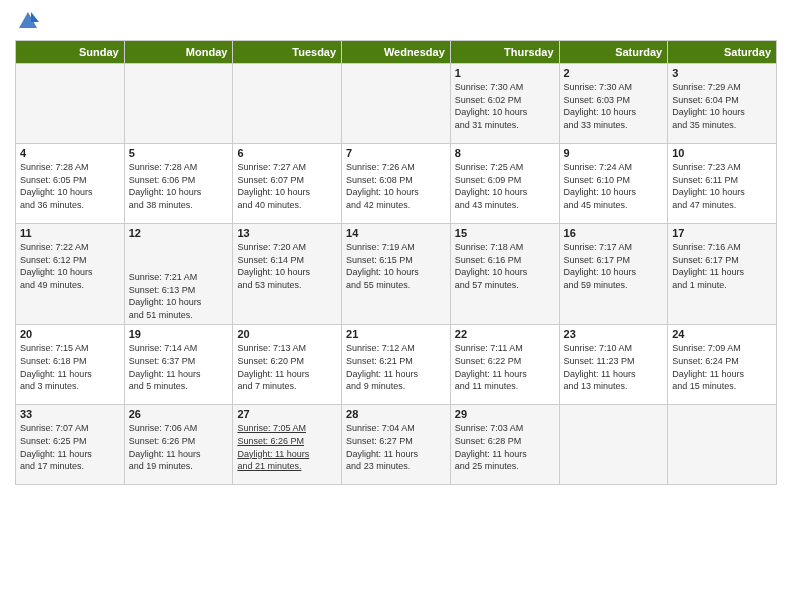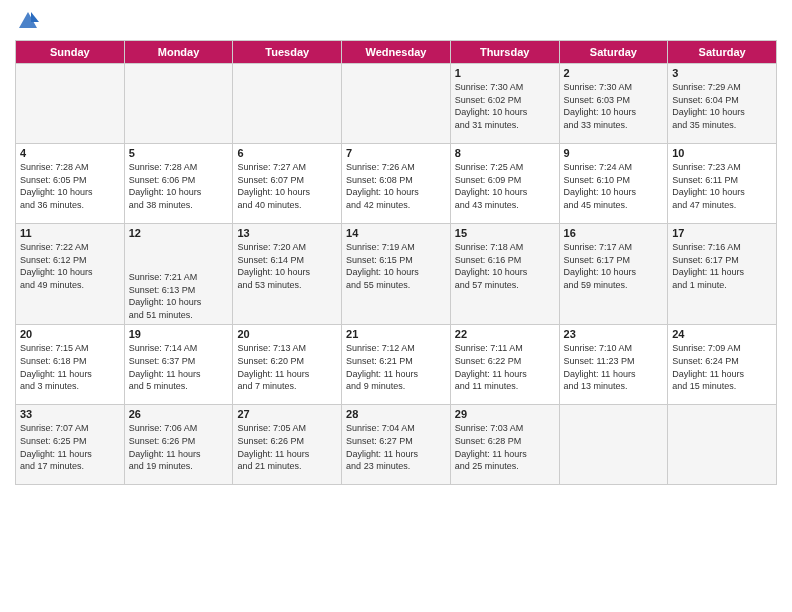--- a/index.html
+++ b/index.html
@@ -47,23 +47,23 @@
     .location {
       font-size: 14px;
       color: #555;
     }
     table {
       width: 100%;
       border-collapse: collapse;
       font-size: 10px;
     }
     thead tr th {
-      background-color: #be185d;
+      background-color: #4d7c0f;
       color: #fff;
-      text-align: center;
+      text-align: right;
       padding: 5px 5px;
       font-size: 11px;
       font-weight: bold;
       border: 1px solid #ccc;
     }
     tbody tr td {
       border: 1px solid #ccc;
       vertical-align: top;
       padding: 3px 4px;
       width: calc(100% / 7);
@@ -313,21 +313,21 @@
           </td>
           <td>
             <div class="day-num">26</div>
             <div class="day-info" style="white-space: pre-line;">Sunrise: 7:06 AM
 Sunset: 6:26 PM
 Daylight: 11 hours
 and 19 minutes.</div>
           </td>
           <td>
             <div class="day-num">27</div>
-            <div class="day-info" style="white-space: pre-line;">Sunrise: 7:05 AM
+            <div class="day-info" style="white-space: pre-line; text-decoration: underline;">Sunrise: 7:05 AM
 Sunset: 6:26 PM
 Daylight: 11 hours
 and 21 minutes.</div>
           </td>
           <td>
             <div class="day-num">28</div>
             <div class="day-info" style="white-space: pre-line;">Sunrise: 7:04 AM
 Sunset: 6:27 PM
 Daylight: 11 hours
 and 23 minutes.</div>

